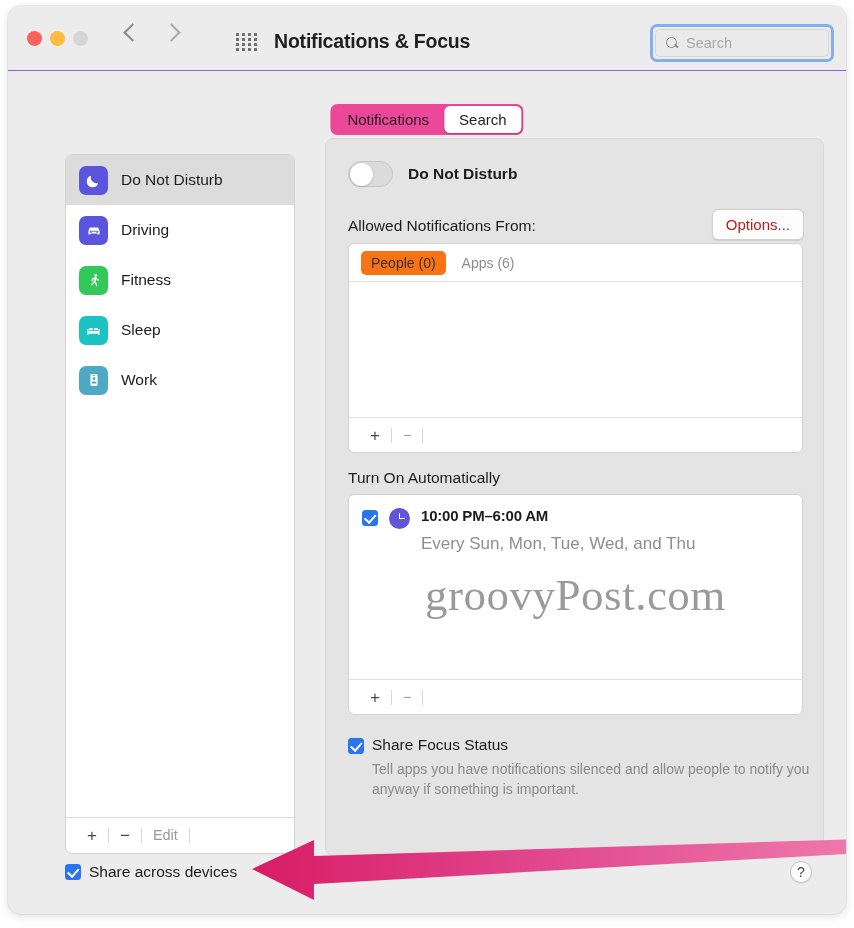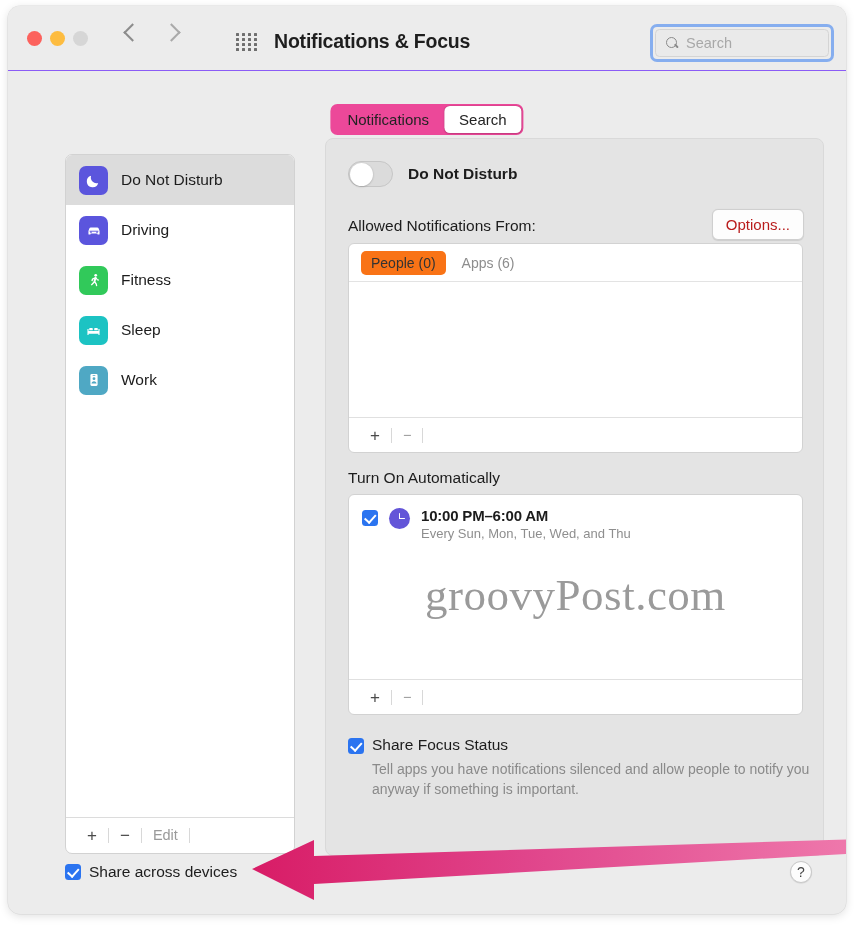--- a/index.html
+++ b/index.html
@@ -424,23 +424,23 @@
     background: #ffffff;
     border-radius: 1px;
   }
   #schedule-time {
     font-size: 15px;
     font-weight: bold;
     color: #1c1c1c;
     letter-spacing: -0.2px;
   }
   #schedule-days {
-    font-size: 13px;
+    font-size: 17px;
     color: #8e8e8e;
-    margin-top: 2px;
+    margin-top: 10px;
   }
   #watermark {
     position: absolute;
     left: 0; right: 0;
     top: 74px;
     text-align: center;
     font-family: "Liberation Serif", serif;
     font-size: 45px;
     color: #9a9a9a;
     letter-spacing: 0.5px;

